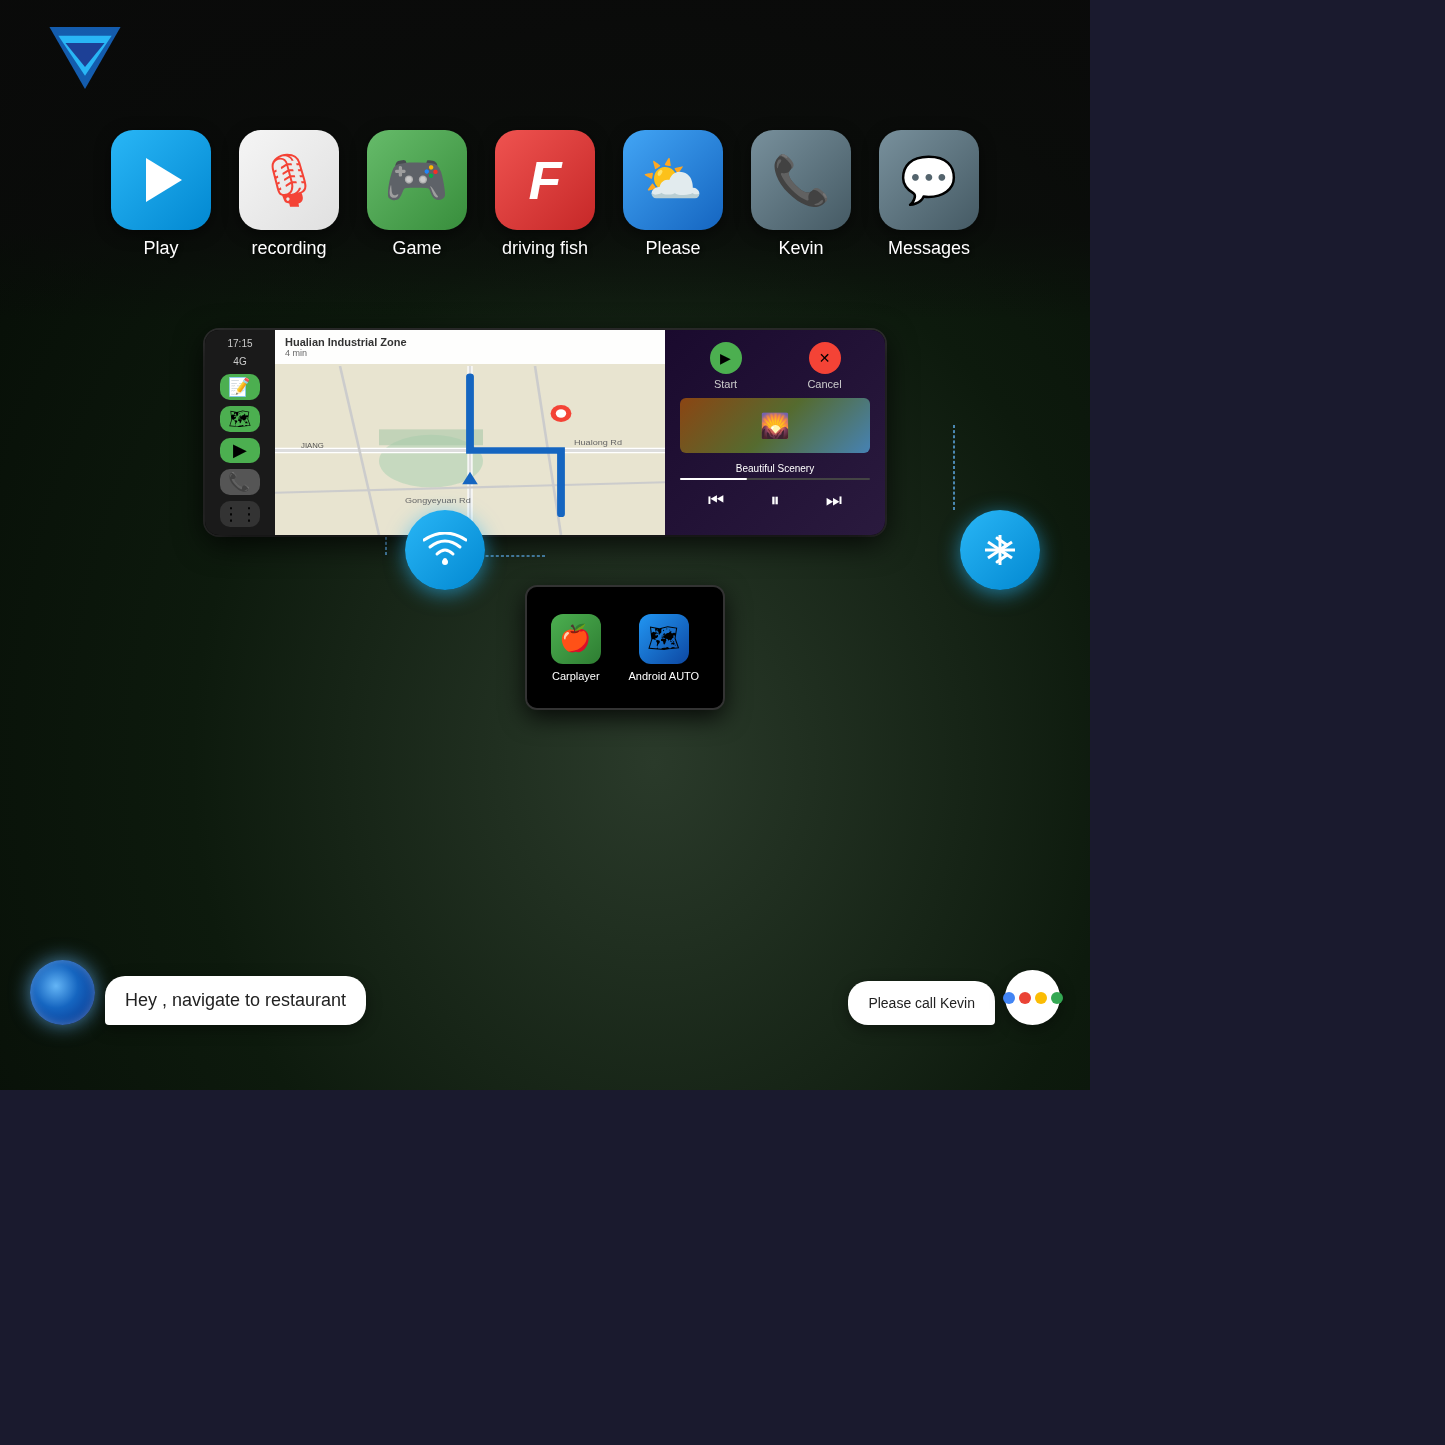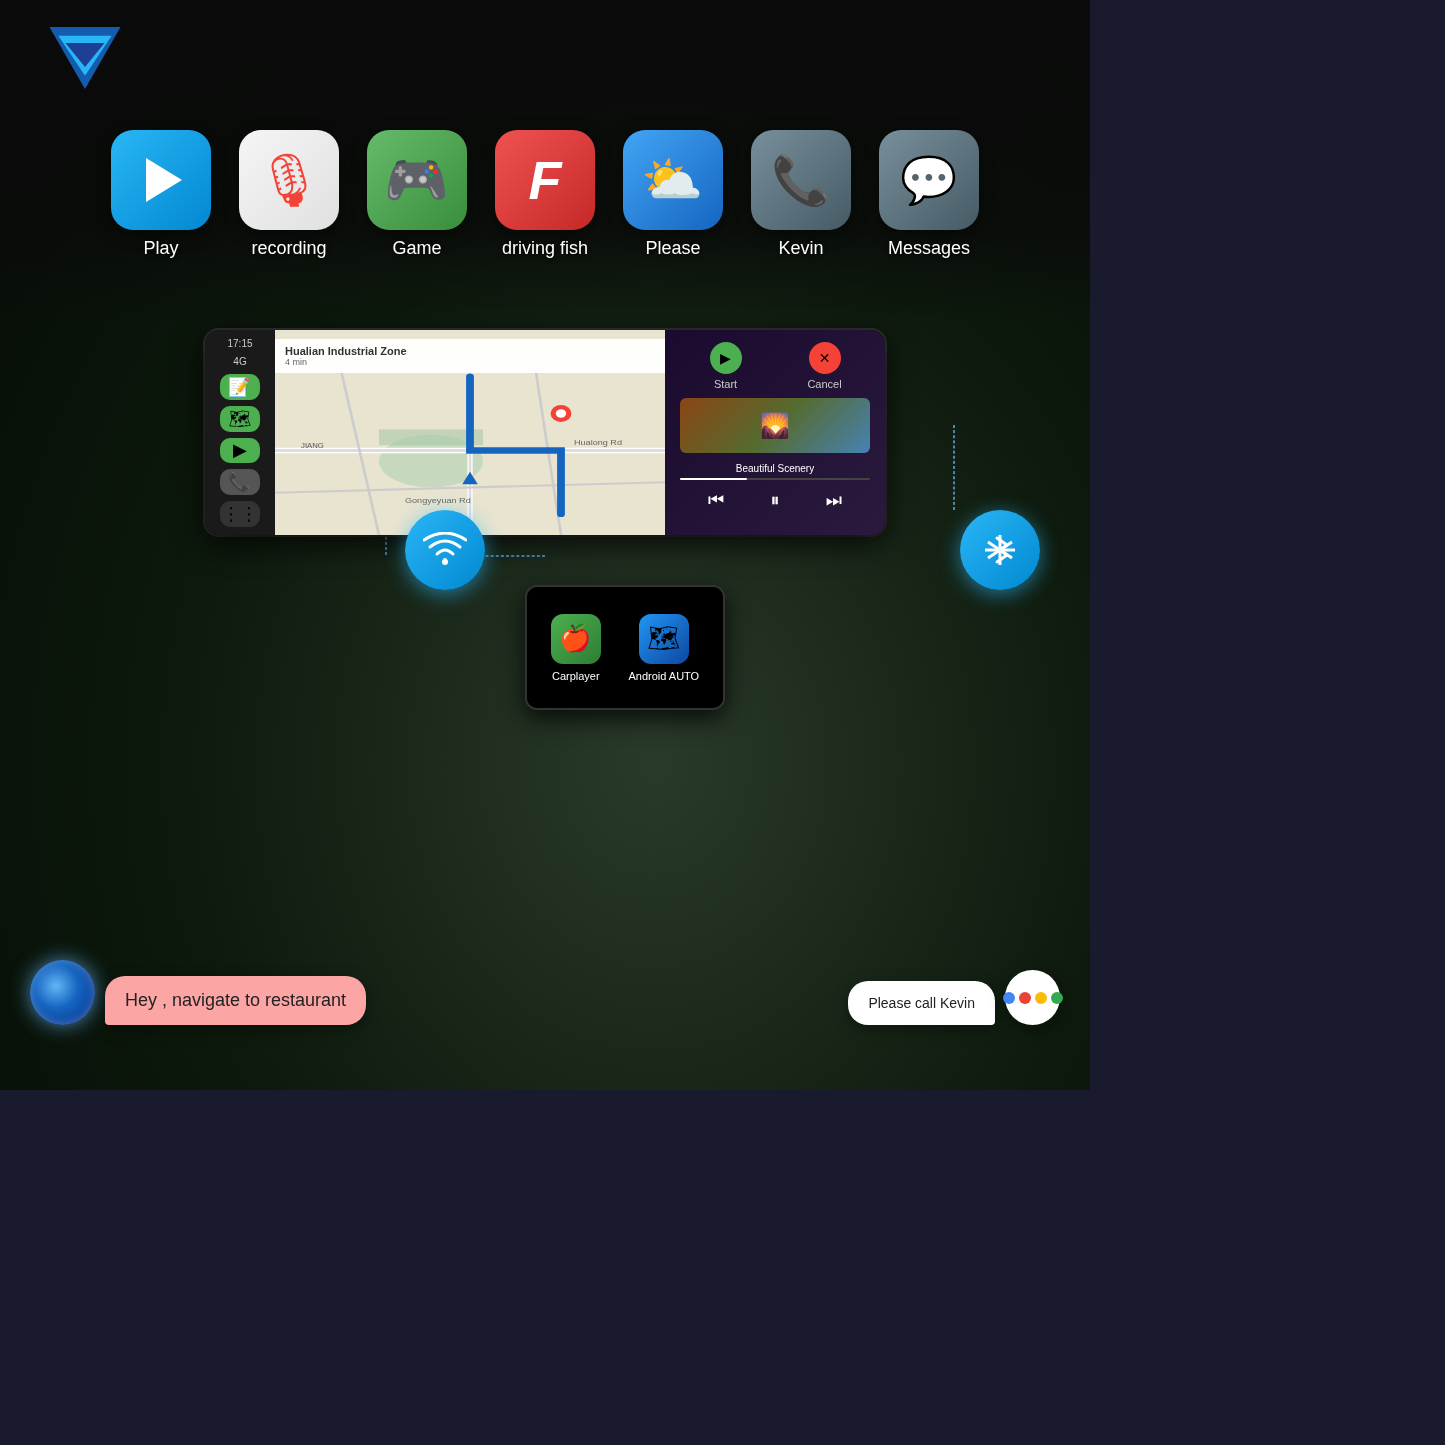--- a/index.html
+++ b/index.html
@@ -182,21 +182,21 @@
     
     .display-map {
       flex: 1;
       background: #e8e4d0;
       position: relative;
       overflow: hidden;
     }
 
     .map-header {
       position: absolute;
-      top: 9px;
+      top: 0;
       left: 0;
       right: 0;
       background: rgba(255,255,255,0.95);
       padding: 6px 10px;
       font-size: 11px;
       font-weight: bold;
       color: #333;
       z-index: 2;
     }
 
@@ -410,21 +410,21 @@
     .siri-orb {
       width: 65px;
       height: 65px;
       border-radius: 50%;
       background: radial-gradient(circle at 40% 40%, #64b5f6, #1565c0 40%, #0d47a1 70%, #1a237e);
       box-shadow: 0 0 20px rgba(100,181,246,0.7), inset 0 0 10px rgba(255,255,255,0.3);
       flex-shrink: 0;
     }
 
     .speech-bubble-left {
-      background: #fca5a5;
+      background: #ffffff;
       border-radius: 20px 20px 20px 4px;
       padding: 14px 20px;
       font-size: 18px;
       color: #222;
       font-weight: 500;
       box-shadow: 0 4px 15px rgba(0,0,0,0.4);
       max-width: 320px;
     }
 
     .google-container {

